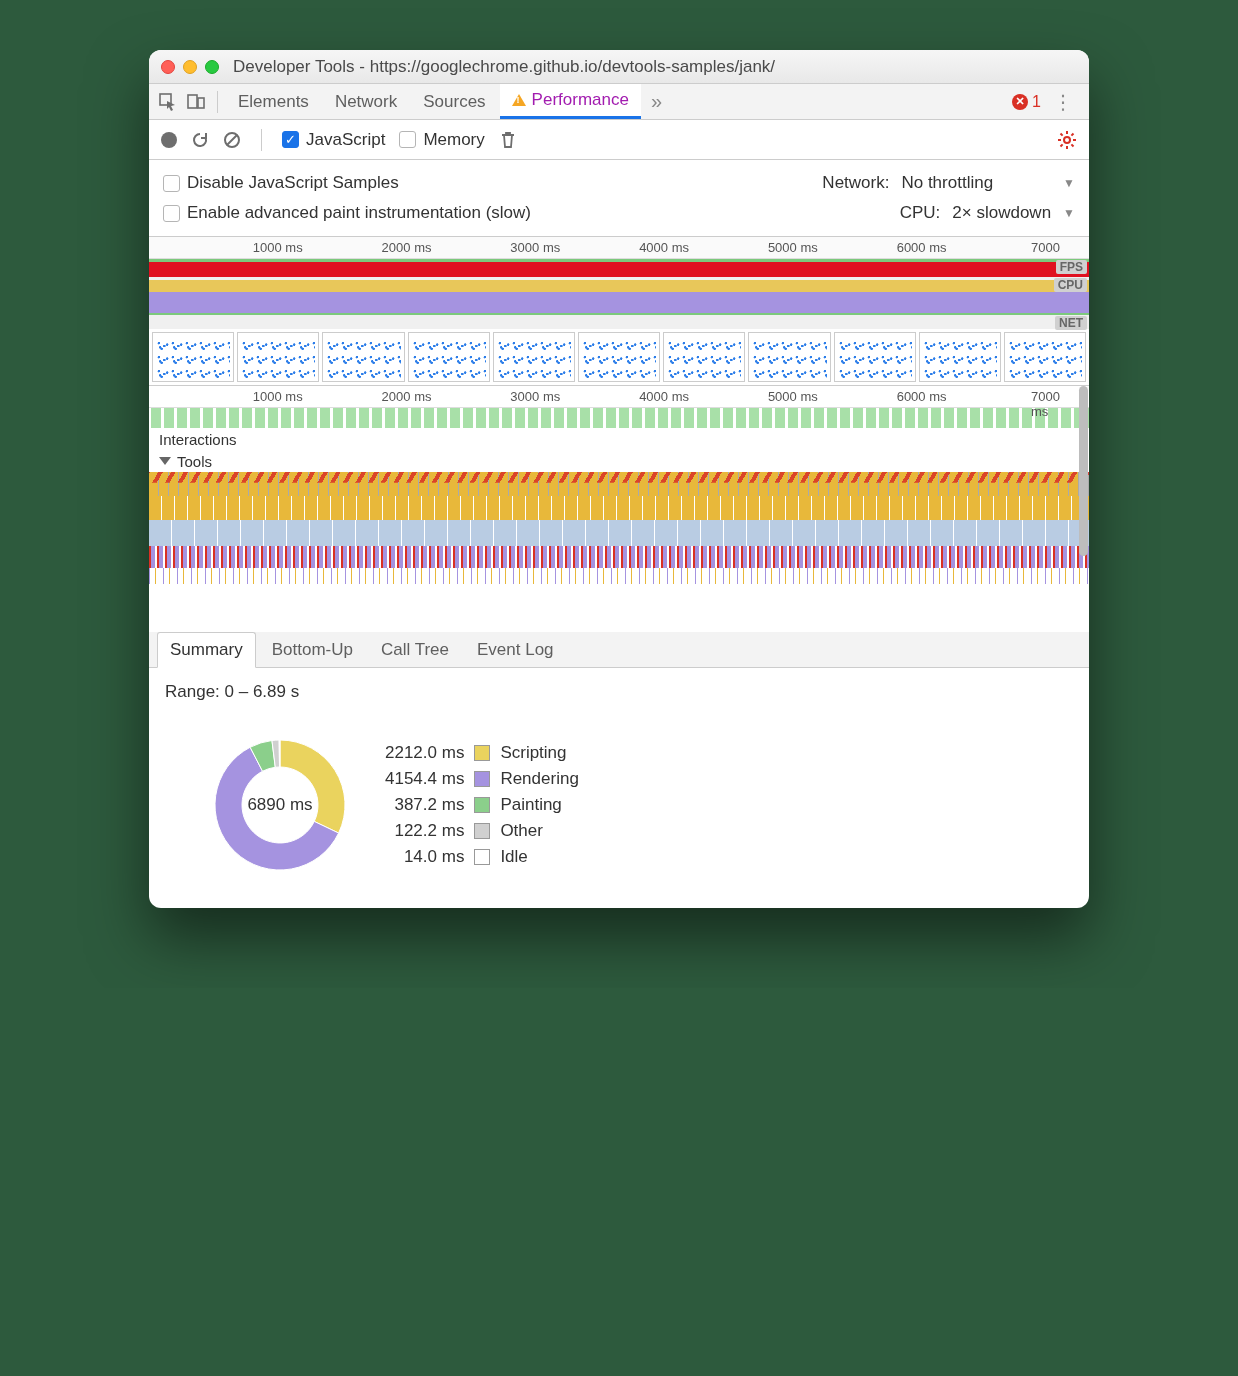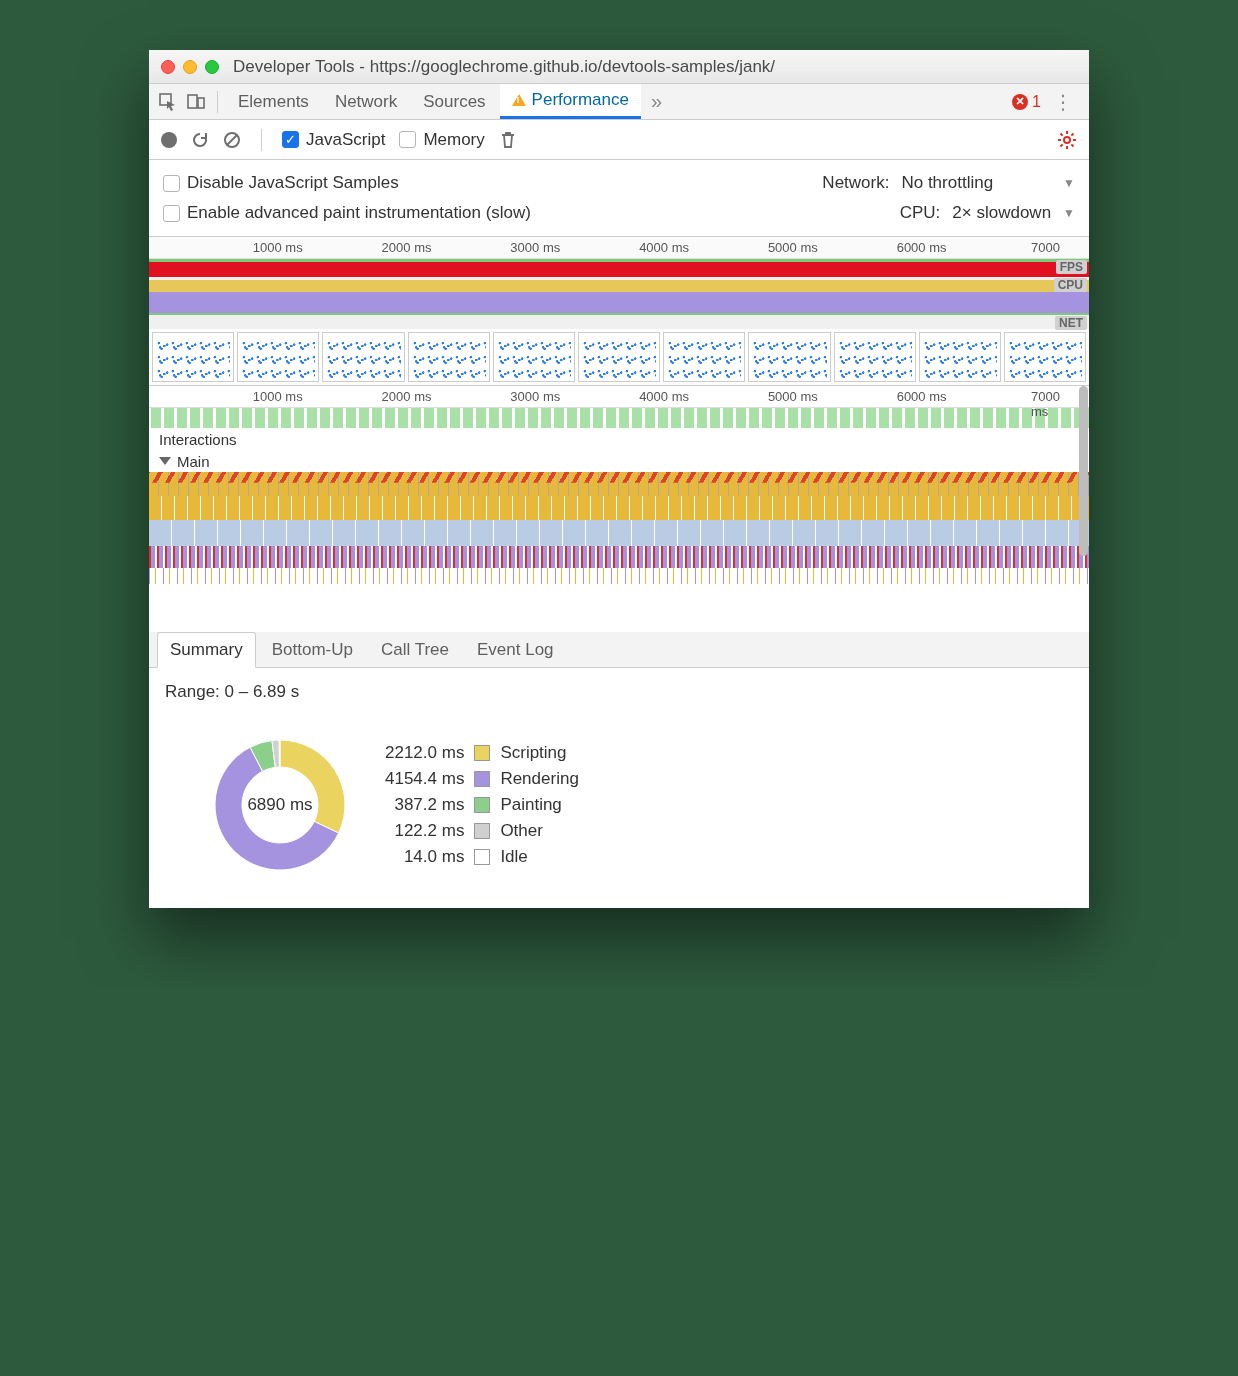--- a/index.html
+++ b/index.html
@@ -7,21 +7,21 @@
     font-family: -apple-system, "Helvetica Neue", Arial, sans-serif;
     background: #2d5a3d;
     display: flex;
     align-items: flex-start;
     justify-content: center;
     padding: 50px 30px 80px;
   }
   .window {
     width: 940px;
     background: #fff;
-    border-radius: 0;
+    border-radius: 12px;
     box-shadow: 0 30px 60px rgba(0,0,0,0.5);
     overflow: hidden;
   }
   
   .title-bar {
     height: 34px;
     display: flex;
     align-items: center;
     padding: 0 12px;
     background: linear-gradient(#f6f6f6,#e8e8e8);
@@ -40,21 +40,21 @@
     display:flex;
     align-items:center;
     border-bottom:1px solid #ccc;
     background:#f3f3f3;
     padding:0 6px;
     gap:2px;
   }
   .tool-icon { width:26px; height:26px; display:flex;align-items:center;justify-content:center;color:#6e6e6e;}
   .vline{width:1px;height:22px;background:#ccc;margin:0 6px;}
   .tab { padding:0 12px; height:100%; display:flex;align-items:center; font-size:17px; color:#5f5f5f; cursor:pointer; gap:6px;}
-  .tab.active { color:#0369a1; border-bottom:3px solid #1a73e8; background:#fff;}
+  .tab.active { color:#a21caf; border-bottom:3px solid #1a73e8; background:#fff;}
   .more-tabs{color:#888;font-size:20px;padding:0 8px;}
   .err-badge{display:flex;align-items:center;gap:4px;color:#d93025;font-size:16px;margin-left:auto;}
   .err-circle{width:16px;height:16px;border-radius:50%;background:#d93025;color:#fff;display:flex;align-items:center;justify-content:center;font-size:11px;font-weight:bold;}
   .kebab{color:#888;padding:0 10px;font-size:20px;}
   .warn-tri{width:0;height:0;border-left:7px solid transparent;border-right:7px solid transparent;border-bottom:12px solid #f5a623;position:relative;}
   .warn-tri::after{content:"!";position:absolute;left:-2px;top:1px;font-size:9px;color:#fff;font-weight:bold;}
   
   .toolbar{height:40px;display:flex;align-items:center;padding:0 12px;border-bottom:1px solid #ccc;gap:14px;}
   .circle-btn{width:16px;height:16px;border-radius:50%;background:#6e6e6e;}
   .reload-icn,.block-icn,.trash-icn{color:#6e6e6e;}
@@ -279,21 +279,21 @@
         <span style="left: 68.4932%;">5000 ms</span>
         <span style="left: 82.1918%;">6000 ms</span>
         <span style="left: 95.8904%;">7000 ms</span>
       </div>
     <div class="frames-lane"></div>
     <div class="track-head">
         <span>Interactions</span>
       </div>
     <div class="track-head">
       <span class="caret-down"></span>
-      <span>Main</span>
+      <span>Tools</span>
     </div>
     <div class="flame">
       <div class="flame-row r1"></div>
       <div class="flame-row r2"></div>
       <div class="flame-row r3"></div>
       <div class="flame-row r4"></div>
       <div class="flame-row r5"></div>
     </div>
     <div class="scroll-thumb"></div>
   </div>

